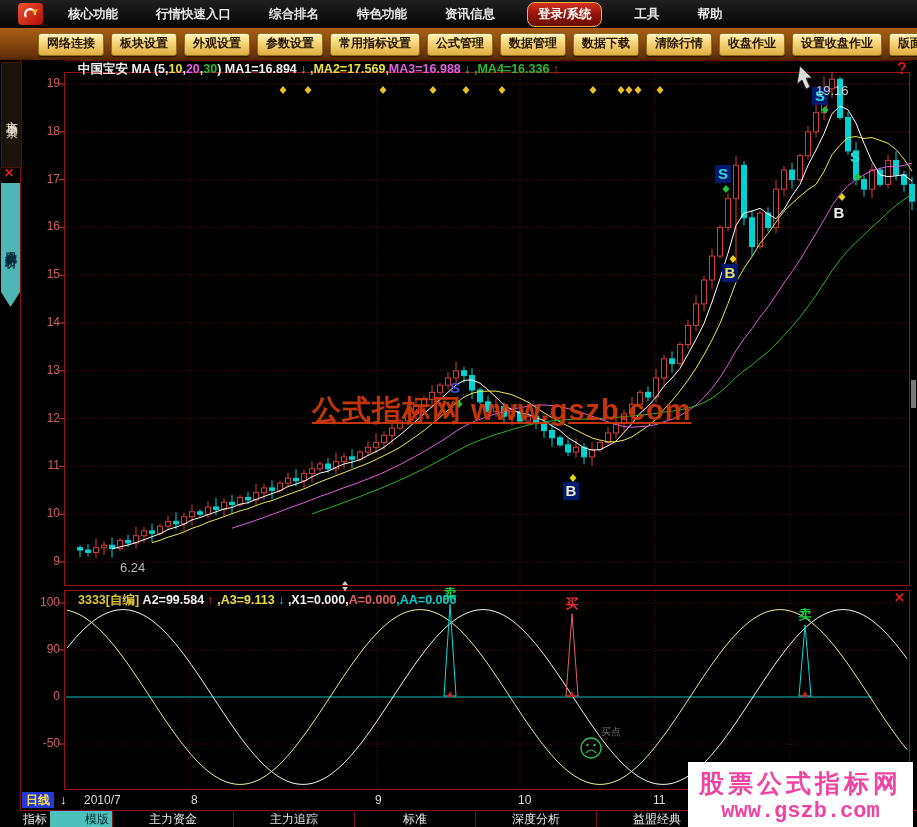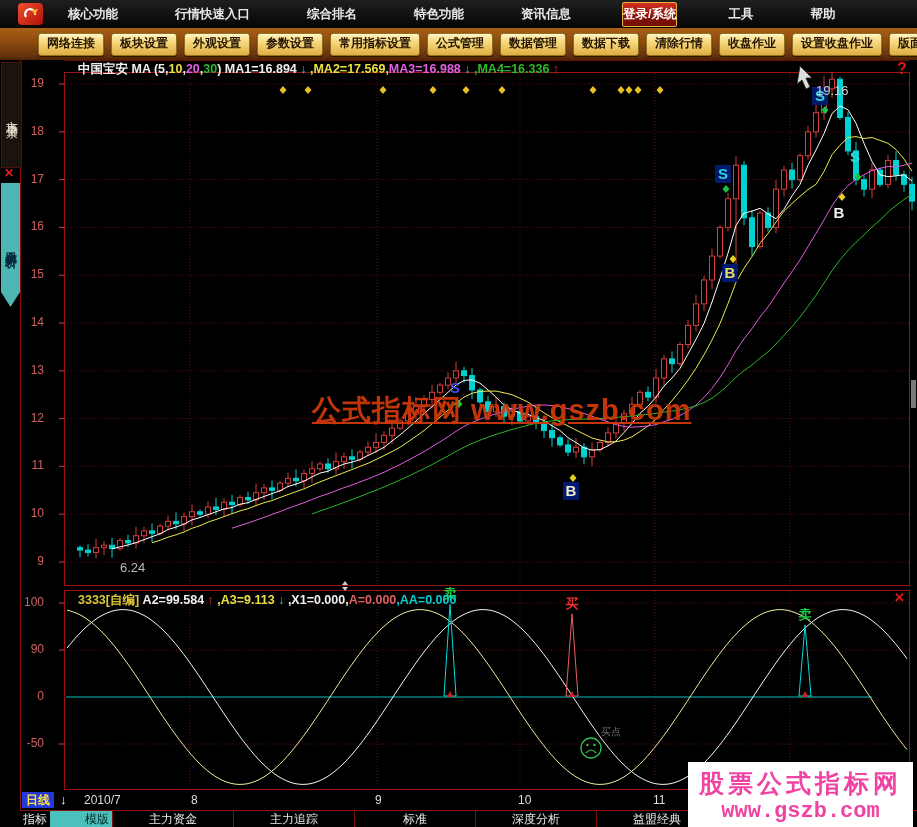--- a/index.html
+++ b/index.html
@@ -4,24 +4,24 @@
 <style>
   html,body{margin:0;padding:0;background:#000;}
   body{font-family:"Liberation Sans",sans-serif;}
   #app{position:relative;width:917px;height:827px;background:#000;overflow:hidden;}
 
   
   .menubar{position:absolute;left:0;top:0;width:917px;height:28px;
     background:linear-gradient(#1f1f1f,#050505);display:flex;align-items:center;z-index:30;}
   .logo{width:25px;height:22px;margin-left:18px;margin-right:0;border-radius:4px;
     background:linear-gradient(135deg,#f05030,#b01008);display:flex;align-items:center;justify-content:center;}
-  .menu-items{display:flex;align-items:center;margin-left:19px;gap:19px;}
+  .menu-items{display:flex;align-items:center;margin-left:19px;}
   .menu-item{color:#e8e8e8;font-size:12.5px;font-weight:bold;margin-right:26px;padding:4px 6px;cursor:default;white-space:nowrap;}
   .menu-item.active{background:linear-gradient(#d63020,#8a1208 55%,#6e0e06);
-    border:1px solid #e8b040;border-radius:2px;color:#fff;padding:3px 0;}
+    border:1px solid #e8b040;border-radius:8px;color:#fff;padding:3px 10px;}
 
   
   .toolbar{position:absolute;left:0;top:28px;width:917px;height:32px;box-sizing:border-box;
     background:linear-gradient(#a85f16,#8a4a0e 45%,#63300a 90%,#4a2306);
     display:flex;align-items:center;padding-left:38px;z-index:30;}
   .tb-btn{height:21px;line-height:19px;padding:0 8px;margin-right:7px;font-size:12px;font-weight:bold;
     color:#241400;background:linear-gradient(#fdf2bc,#f6d77c 40%,#dfae42);
     border:1px solid #8f7020;border-radius:3px;white-space:nowrap;
     box-shadow:0 1px 1px #2a1402, inset 0 1px 0 #fff8d2;}
   .tb-divider{width:2px;height:20px;background:linear-gradient(#f6d77c,#9a6a1a);margin:0 4px 0 0;}
@@ -31,21 +31,21 @@
     display:flex;align-items:center;justify-content:center;font-size:12px;letter-spacing:2px;z-index:20;}
   .side-tab.market{top:62px;height:104px;background:#1c140c;border:1px solid #4a1208;color:#e8e0d2;}
   .side-tab.stock{top:183px;height:124px;background:#4fb6b6;color:#06283a;font-weight:bold;
     clip-path:polygon(0 0,100% 0,100% 88%,50% 100%,0 88%);}
   .side-close{position:absolute;left:4px;top:167px;color:#e02020;font-weight:bold;font-size:12px;z-index:21;line-height:12px;}
 
   
   .overlay{position:absolute;z-index:10;white-space:nowrap;}
   .panel-title{left:78px;top:61px;font-size:12.5px;font-weight:bold;}
   .ind-title{left:78px;top:592px;font-size:12.5px;font-weight:bold;}
-  .ylabel{position:absolute;width:42px;left:2px;text-align:right;color:#d06060;font-size:12px;z-index:10;}
+  .ylabel{position:absolute;width:42px;left:18px;text-align:right;color:#d06060;font-size:12px;z-index:10;}
   .help-q{left:897px;top:60px;color:#e01818;font-size:16px;font-weight:bold;}
   .ind-close{left:894px;top:590px;color:#e01818;font-size:13px;font-weight:bold;}
   .hi-label{left:816px;top:83px;color:#cfcfcf;font-size:13px;}
   .lo-label{left:120px;top:560px;color:#b8b8b8;font-size:13px;}
   .wm-center{left:312px;top:391px;font-size:29px;font-weight:bold;color:rgba(206,56,10,0.95);letter-spacing:1px;z-index:12;text-decoration:underline;}
   .buy-point{left:601px;top:725px;color:#737373;font-size:10px;z-index:12;}
 
   
   .wm-box{position:absolute;left:688px;top:762px;width:225px;height:70px;background:#fff;z-index:40;
     display:flex;flex-direction:column;align-items:center;justify-content:center;}

